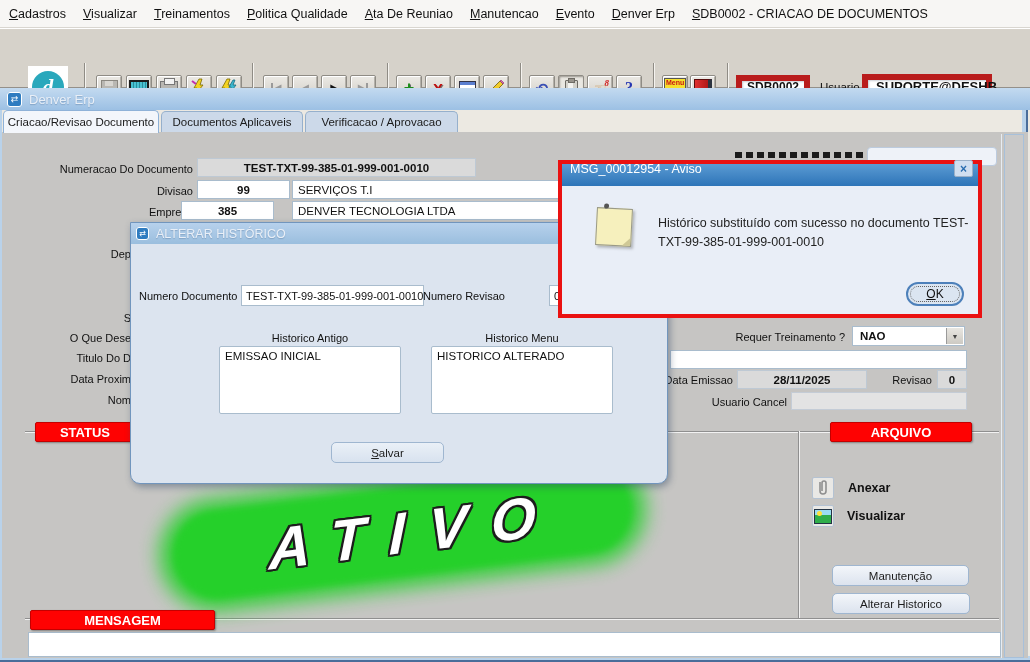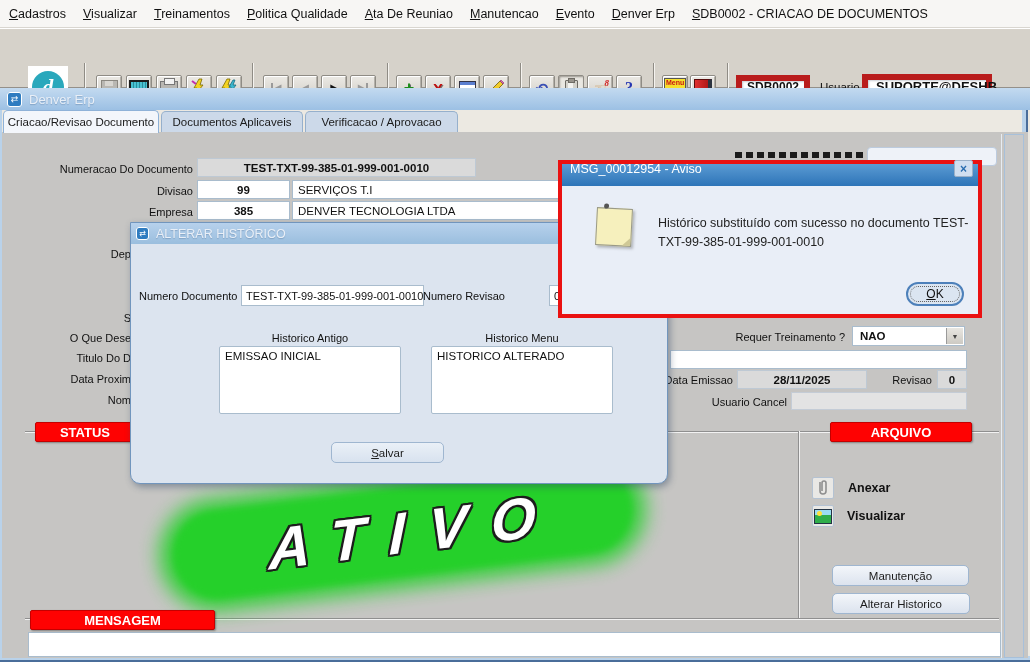--- a/index.html
+++ b/index.html
@@ -282,21 +282,21 @@
   </div>
 
 <span class="flabel" style="left:30px;top:163px;width:163px">Numeracao Do Documento</span>
 <div class="ffield ro center" style="left:197px;top:158px;width:279px;height:19px">TEST-TXT-99-385-01-999-001-0010</div>
 
 <span class="flabel" style="left:30px;top:185px;width:163px">Divisao</span>
 <div class="ffield center" style="left:197px;top:180px;width:93px;height:19px">99</div>
 <div class="ffield" style="left:292px;top:180px;width:675px;height:19px">SERVIÇOS T.I</div>
 
 <span class="flabel" style="left:30px;top:206px;width:163px">Empresa</span>
-<div class="ffield center" style="left:197px;top:201px;width:93px;height:19px">385</div>
+<div class="ffield center" style="left:181px;top:201px;width:93px;height:19px">385</div>
 <div class="ffield" style="left:292px;top:201px;width:675px;height:19px">DENVER TECNOLOGIA LTDA</div>
 
 <span class="flabel" style="left:40px;top:248px;width:91px">Dep</span>
 <span class="flabel" style="left:40px;top:312px;width:91px">S</span>
 <span class="flabel" style="left:40px;top:332px;width:91px">O Que Dese</span>
 <span class="flabel" style="left:40px;top:352px;width:91px">Titulo Do D</span>
 <span class="flabel" style="left:40px;top:373px;width:91px">Data Proxim</span>
 <span class="flabel" style="left:40px;top:394px;width:91px">Nom</span>
 
 <div class="cutoff-strip"></div>

